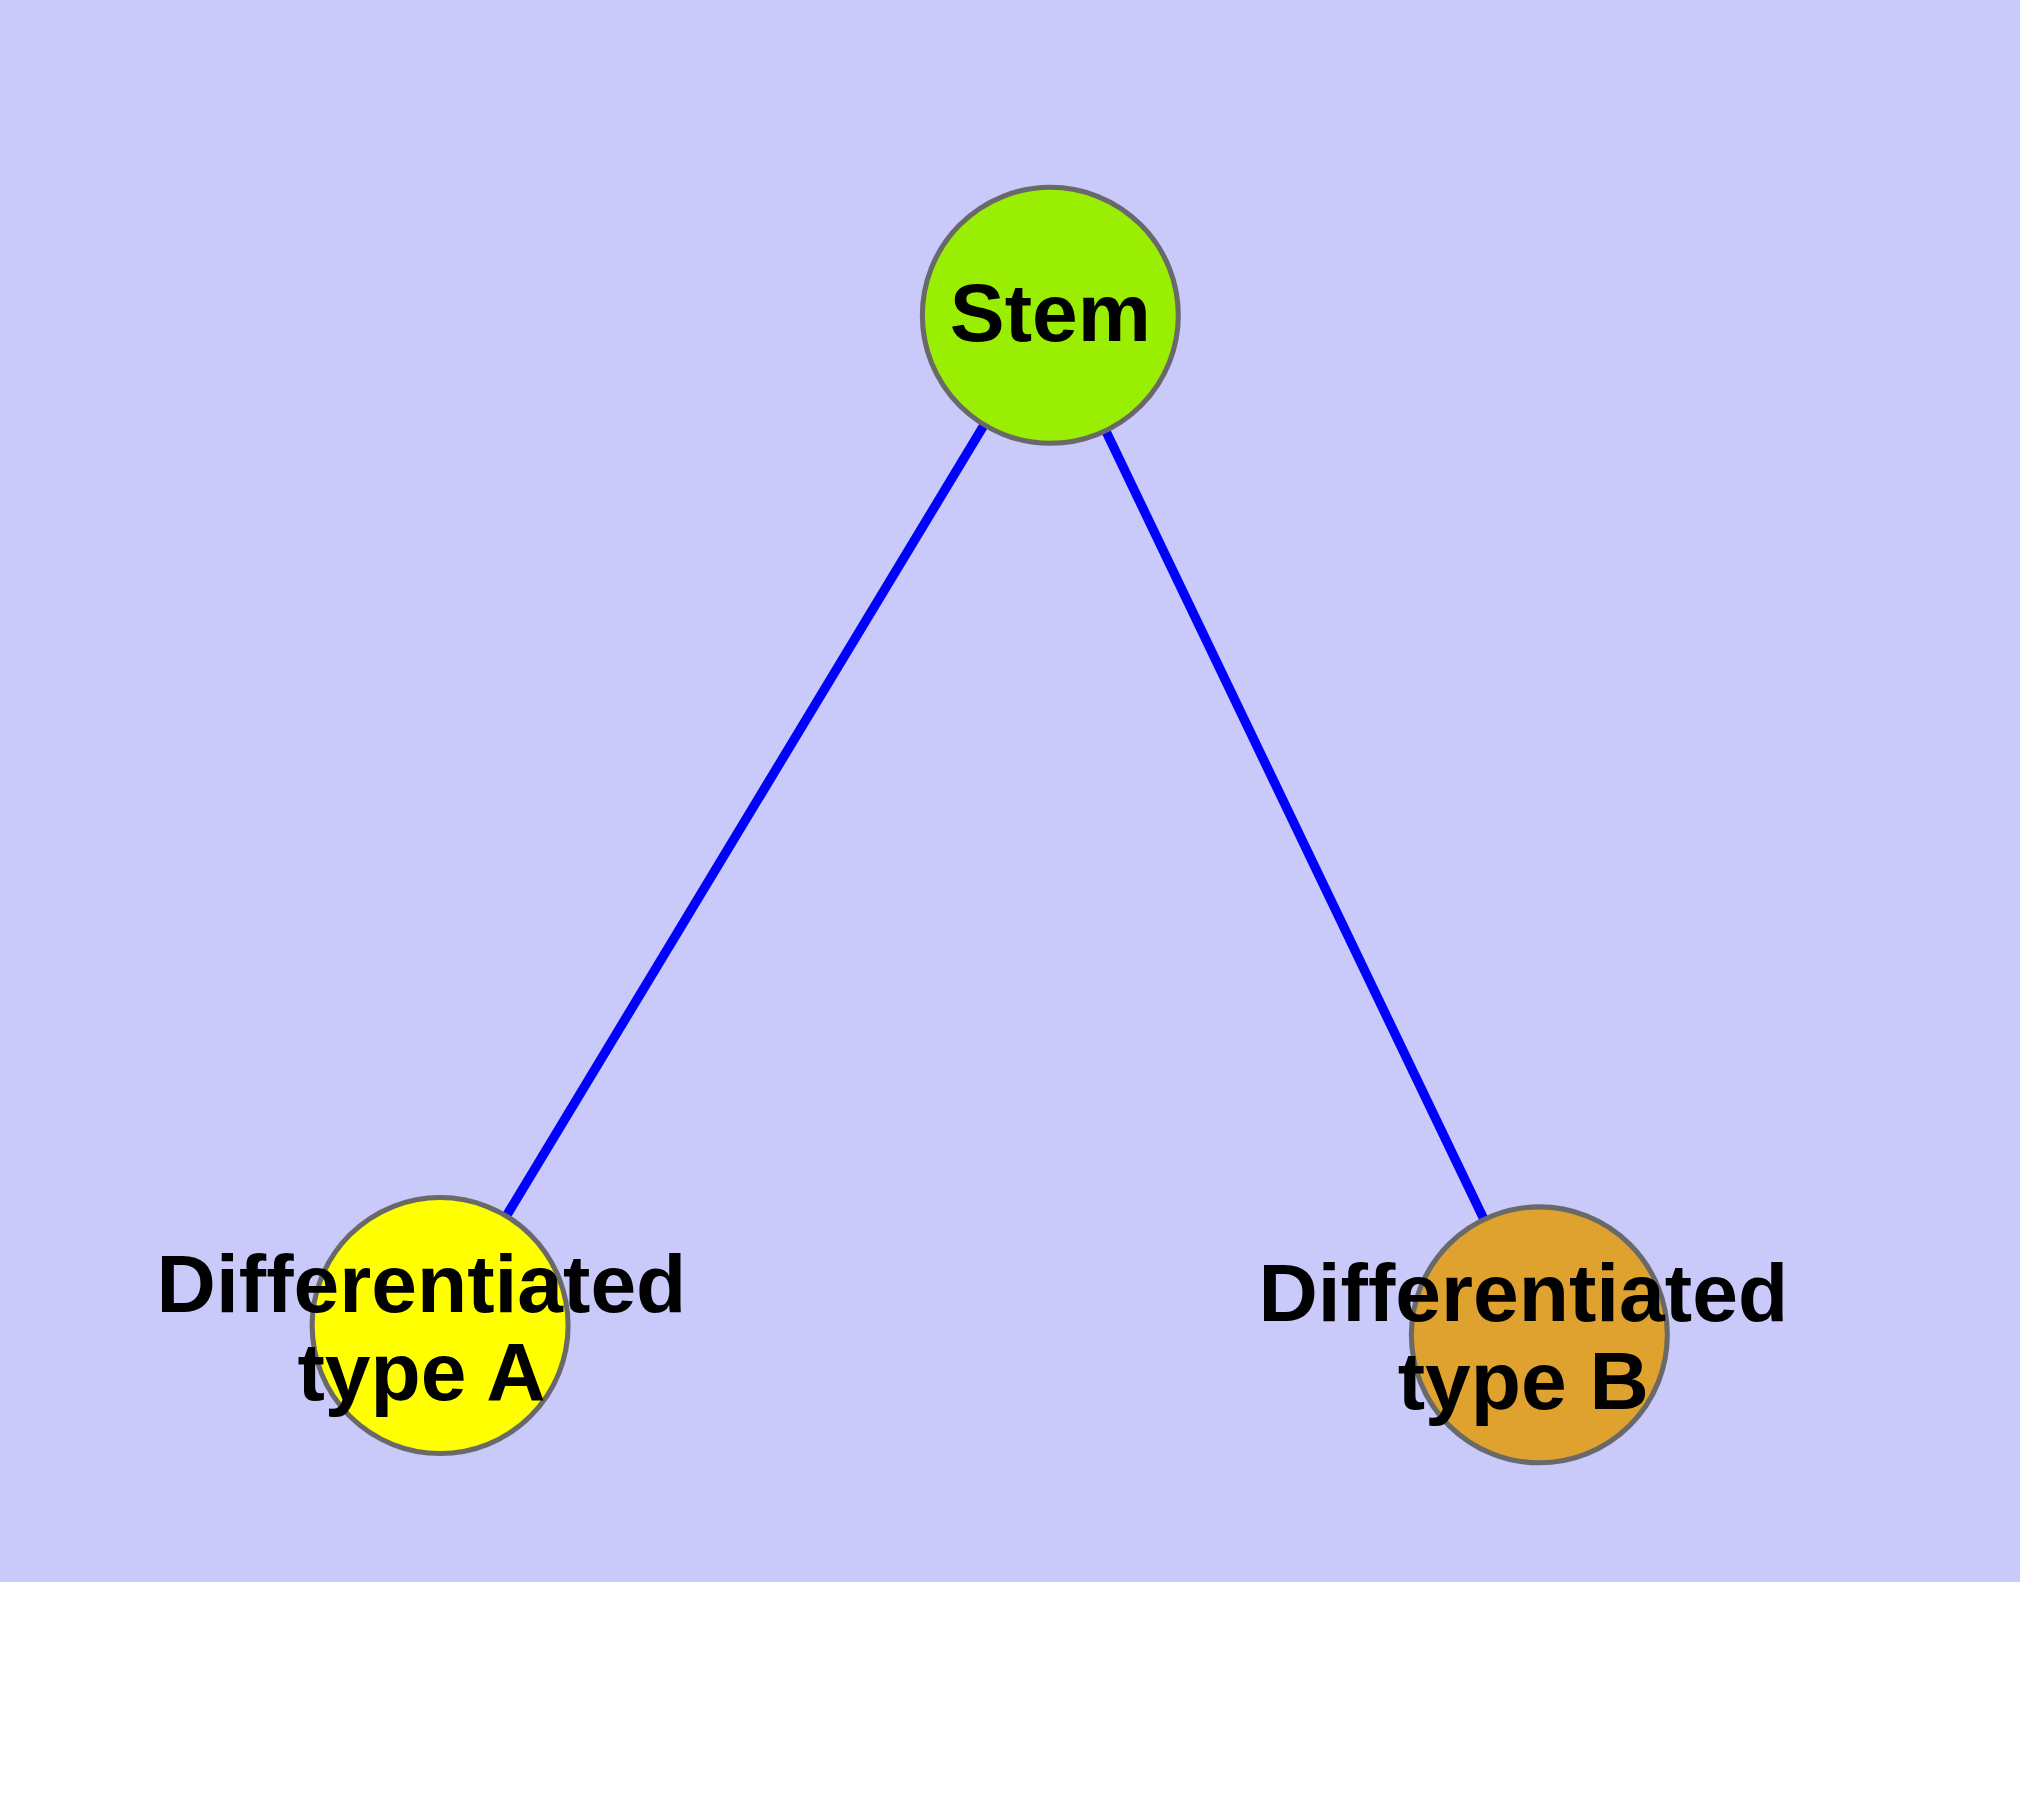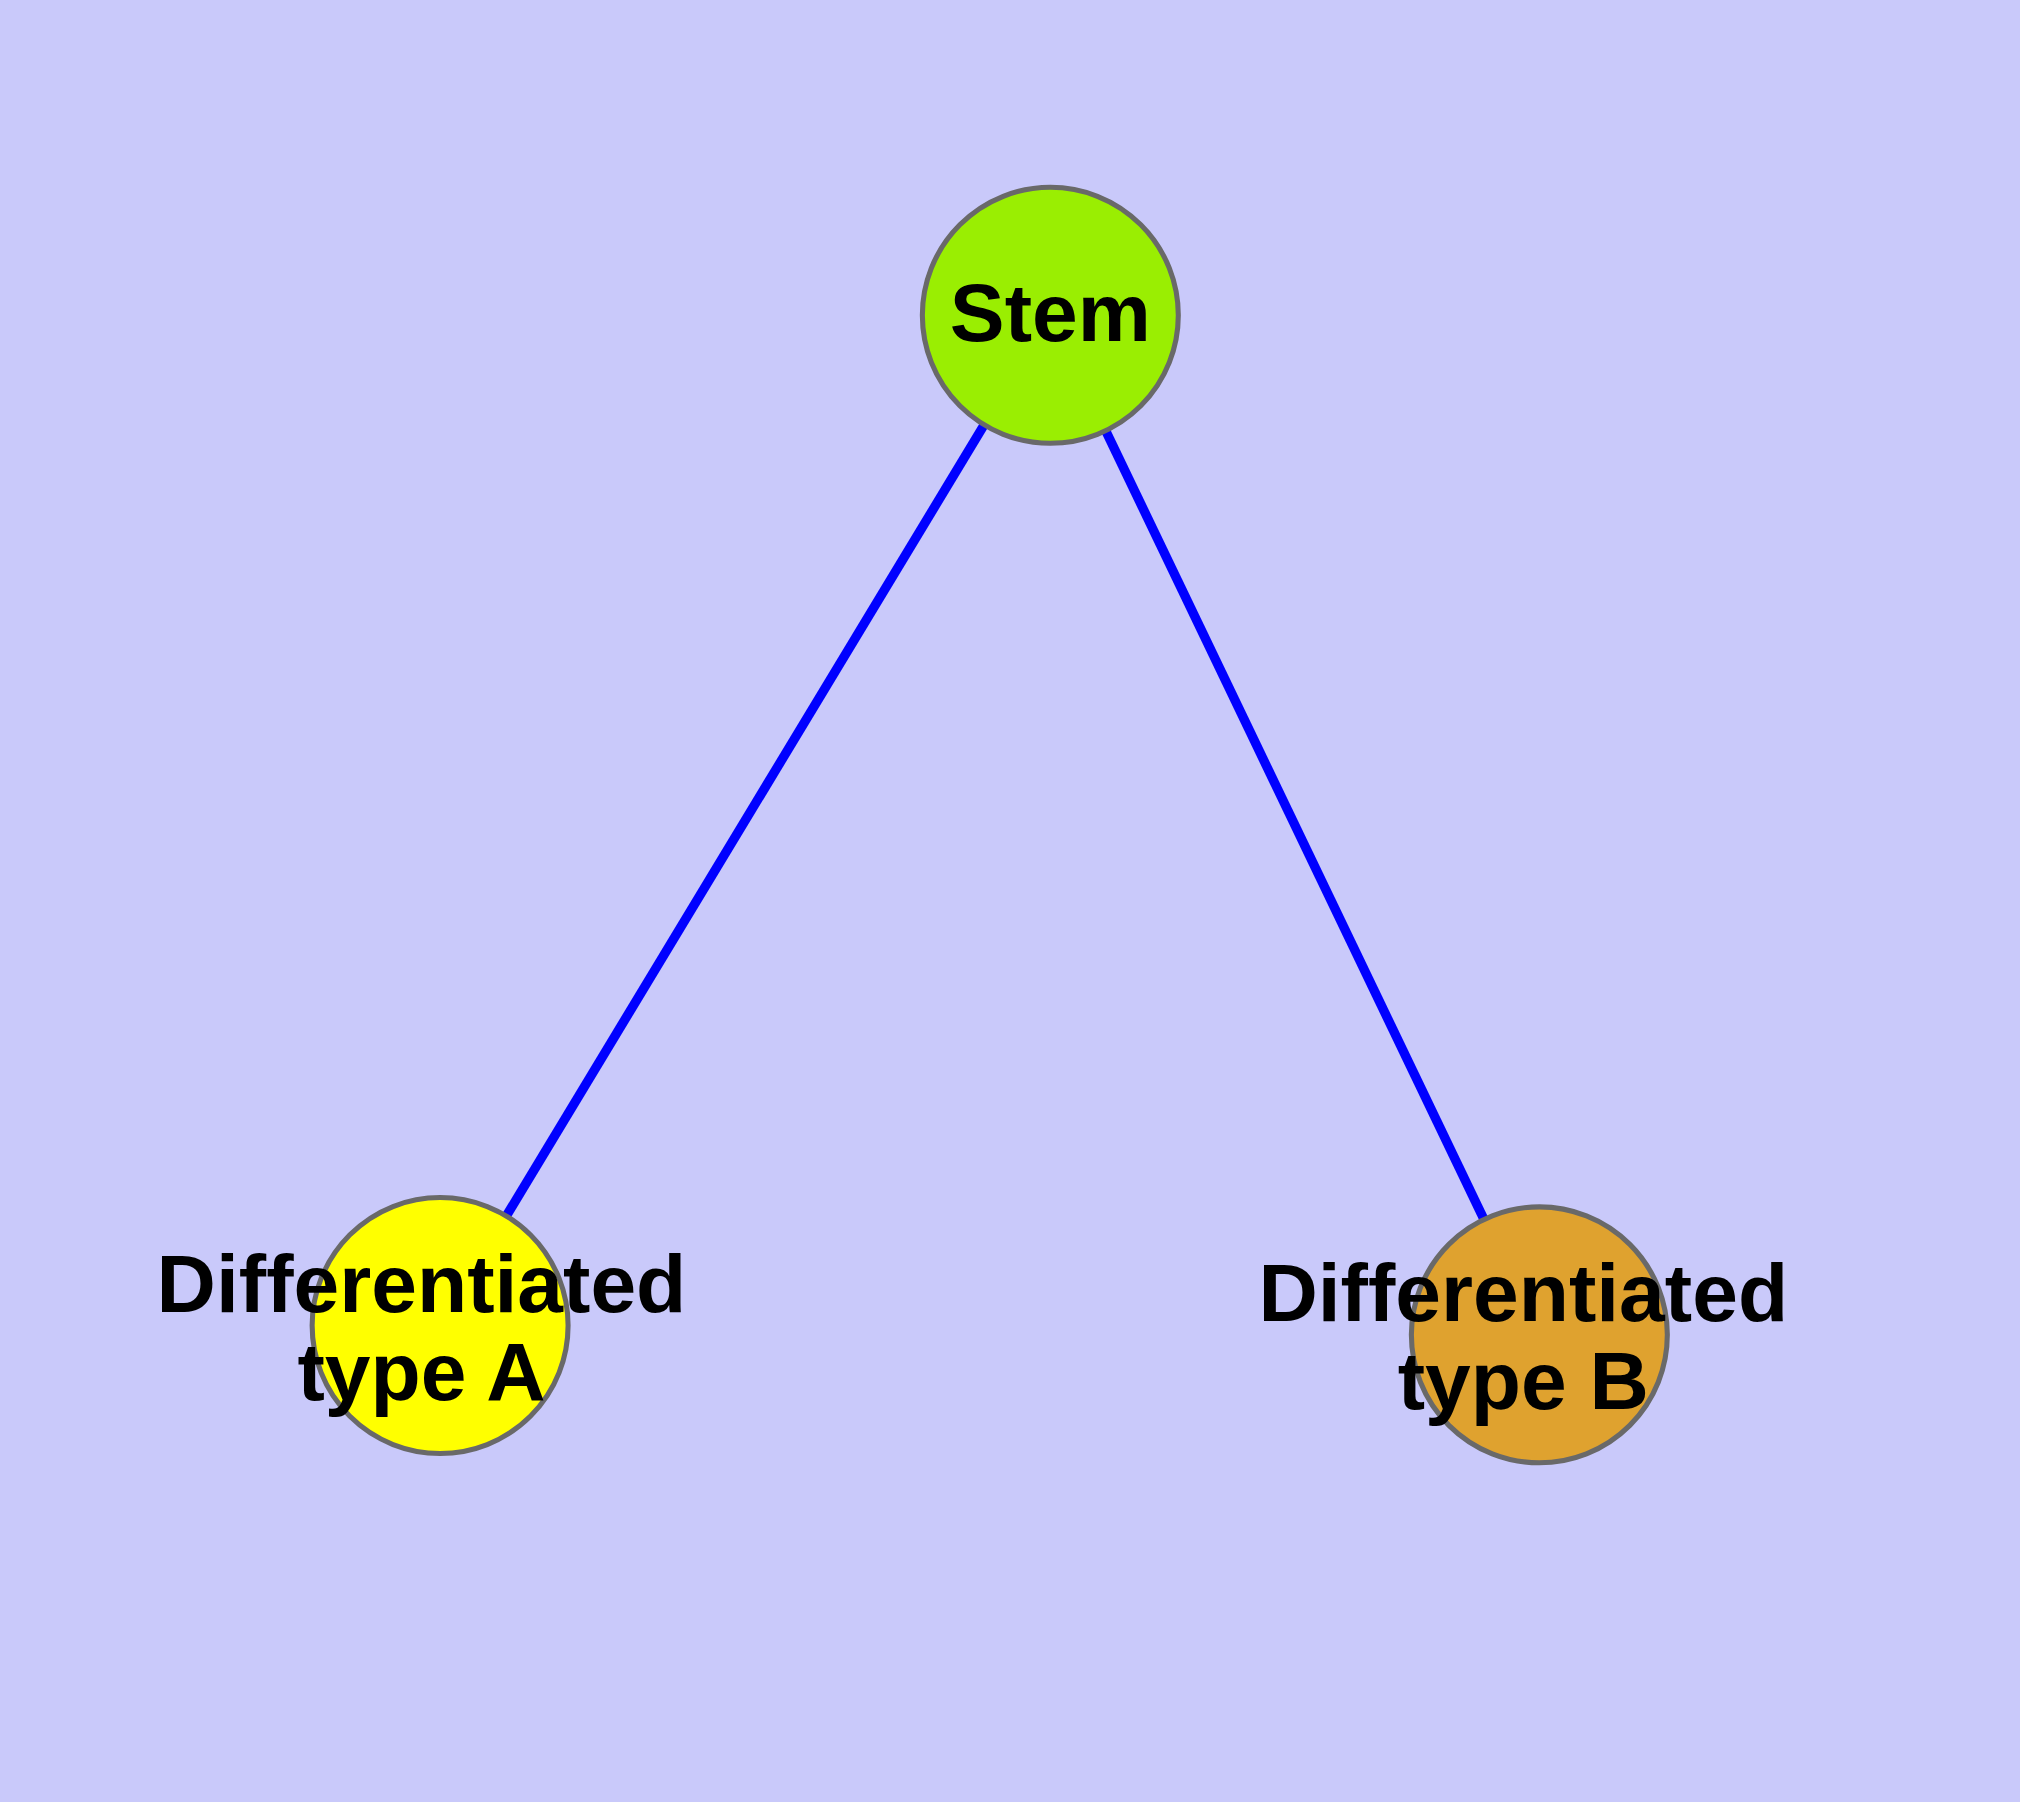--- a/index.html
+++ b/index.html
@@ -33,21 +33,21 @@
     fill: #000000;
     font-family: "Liberation Sans", sans-serif;
     paint-order: normal;
     dominant-baseline: alphabetic;
     text-anchor: middle;
   }
 </style>
 </head>
 <body>
 
-<div id="canvas" style="width: 2021px; height: 1802px;">
+<div id="canvas" style="width: 2021px; height: 1582px;">
   <div id="graph-background" style="background: rgb(201, 201, 250);"></div>
   <svg id="graph-svg" viewBox="0 0 2384 2138" xmlns="http://www.w3.org/2000/svg" style="width: 2021px; height: 1812px;">
 
     <g id="edge-layer">
         <line x1="1239" y1="372" x2="519" y2="1564" stroke="#0000ff" stroke-width="11" stroke-linecap="butt"></line>
         <line x1="1239" y1="372" x2="1816" y2="1575" stroke="#0000ff" stroke-width="11" stroke-linecap="butt"></line>
       </g>
     <g id="node-layer">
         <circle cx="1239" cy="372" r="151" fill="#9aee02" stroke="#696969" stroke-width="6"></circle>
         <circle cx="519" cy="1564" r="151" fill="#ffff00" stroke="#696969" stroke-width="6"></circle>

